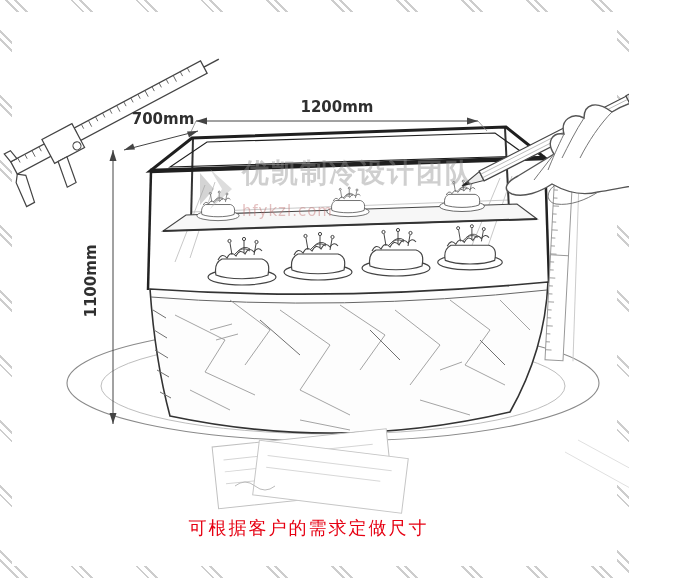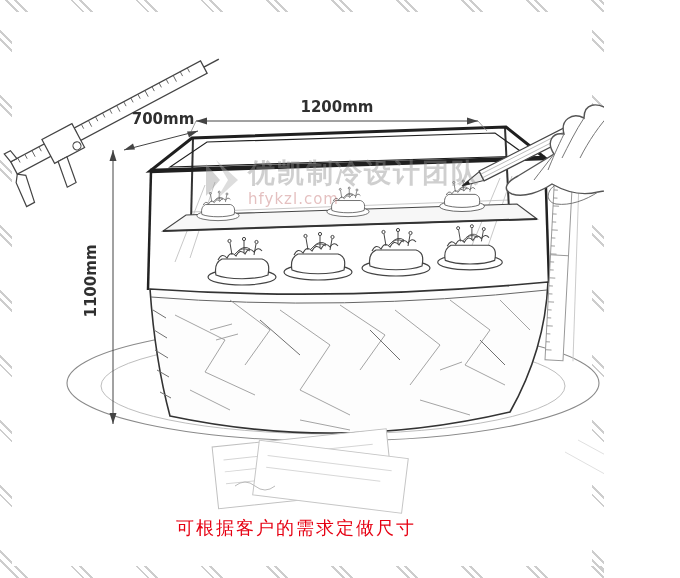--- a/index.html
+++ b/index.html
@@ -1,31 +1,31 @@
 <!DOCTYPE html>
 <html><head>
 <meta charset="utf-8">
 <style>
   html,body{margin:0;padding:0;background:#ffffff;font-family:"DejaVu Sans","Liberation Sans",sans-serif;}
-  #page{position:relative;width:604px;height:578px;background:#ffffff;overflow:hidden;}
+  #page{position:relative;width:604px;height:578px;background:#ffffff;overflow:hidden;padding-left:25px;}
 
   
   .edge{position:absolute;pointer-events:none;}
   .edge-h{left:0;right:0;height:12px;
     background:repeating-linear-gradient(45deg,transparent 0 12px,#cdcdcd 12px 14px,transparent 14px 18px,#cdcdcd 18px 20px,transparent 20px 46px);}
   .edge-v{top:0;bottom:0;width:12px;
     background:repeating-linear-gradient(45deg,transparent 0 12px,#cdcdcd 12px 14px,transparent 14px 18px,#cdcdcd 18px 20px,transparent 20px 46px);}
   .edge-top{top:0;} .edge-bottom{bottom:0;} .edge-left{left:0;} .edge-right{right:0;}
 
   #sketch-svg{position:absolute;left:0;top:0;width:680px;height:578px;}
 
-  #watermark{position:absolute;left:150px;top:158px;width:380px;display:flex;justify-content:center;gap:4px;opacity:.42;z-index:5;pointer-events:none;}
+  #watermark{position:absolute;left:144px;top:158px;width:380px;display:flex;align-items:center;justify-content:center;gap:4px;opacity:.42;z-index:5;pointer-events:none;}
   #watermark .wm-text{text-align:left;}
   #watermark .wm-brand{font-size:27px;font-weight:bold;color:#8f8f8f;letter-spacing:2px;line-height:1.1;}
-  #watermark .wm-site{font-size:15px;color:#c06a6a;letter-spacing:1px;margin-top:2px;}
+  #watermark .wm-site{font-size:15px;color:#c06a6a;letter-spacing:1px;margin-top:14px;}
 
   #caption{position:absolute;left:0;right:12px;top:516px;text-align:center;font-size:18px;letter-spacing:2px;color:#e60012;z-index:6;}
 
   text.dim{font-size:15px;font-weight:600;fill:#2f2f2f;font-family:"DejaVu Sans","Liberation Sans",sans-serif;}
 </style>
 </head>
 <body>
 
 <div id="page">
 

